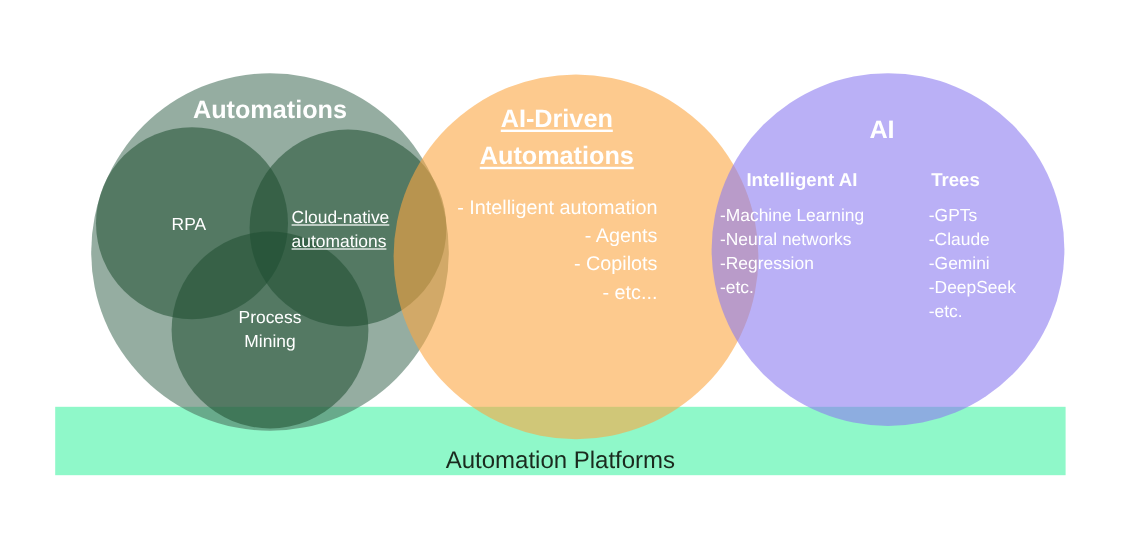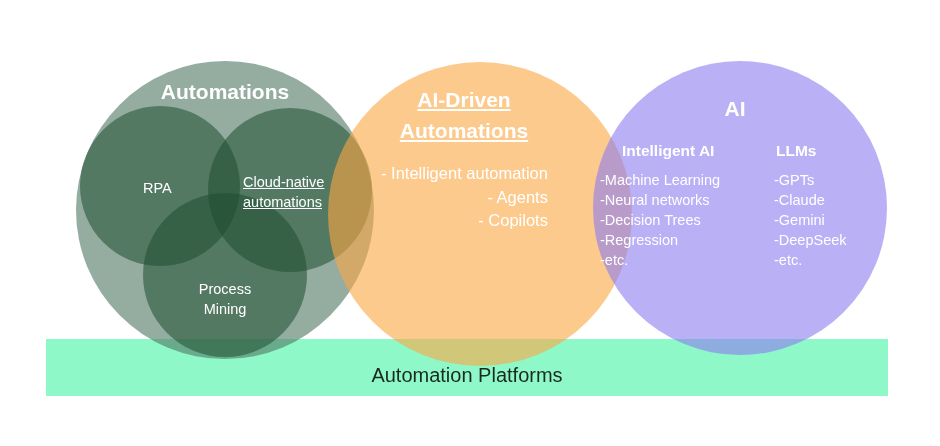--- a/index.html
+++ b/index.html
@@ -5,21 +5,21 @@
   html, body { margin:0; padding:0; background:#ffffff; }
   body { width:940px; height:446px; position:relative; overflow:hidden; font-family:"Liberation Sans", sans-serif; }
   svg { position:absolute; left:0; top:0; }
   .t { position:absolute; color:#ffffff; white-space:nowrap; }
   .title { font-weight:bold; font-size:21px; text-align:center; }
   .sub { font-size:14.5px; line-height:20px; }
   .h3 { font-weight:bold; font-size:15.5px; }
   .list { font-size:14.5px; line-height:20px; }
   .list div { white-space:nowrap; }
   .biglist { font-size:16.5px; line-height:23.5px;text-align:right; }
-  .platform { position:absolute; left:46px; top:339px; width:842px; height:57px; display:flex; align-items:center; justify-content:center; }
+  .platform { position:absolute; left:46px; top:339px; width:842px; height:57px; display:flex; align-items:flex-end; justify-content:center; }
   .platform span { font-size:20px; color:#1a2a1e; padding-top:16px; }
 </style>
 </head>
 <body>
 
 <svg width="940" height="446" viewBox="0 0 940 446">
   <rect x="46" y="339" width="842" height="57" fill="#8ff8c9"></rect>
   <circle cx="225" cy="210" r="149" fill="#4f7662" fill-opacity="0.6"></circle>
   <circle cx="160" cy="186" r="80" fill="#1f4f32" fill-opacity="0.55"></circle>
   <circle cx="290" cy="190" r="82" fill="#1f4f32" fill-opacity="0.55"></circle>
@@ -27,45 +27,45 @@
   <circle cx="480" cy="214" r="152" fill="#fba743" fill-opacity="0.6"></circle>
   <circle cx="740" cy="208" r="147" fill="#8c7cf0" fill-opacity="0.6"></circle>
 </svg>
 
 <div class="t title" style="left:150px; top:80px; width:150px;">Automations</div>
 <div class="t sub" style="left:143px; top:178px;">RPA</div>
 <div class="t sub" style="left:243px; top:172px;text-decoration:underline;">
   <div>Cloud-native</div>
   <div>automations</div>
 </div>
-<div class="t sub" style="left:190px; top:255px; width:70px; text-align:center;margin-top:24px;">
+<div class="t sub" style="left:190px; top:255px; width:70px; text-align:center;">
   <div>Process</div>
   <div>Mining</div>
 </div>
 
 <div class="t title" style="left:379px; top:84px; width:170px; line-height:31px;text-decoration:underline;">
   <div>AI-Driven</div>
   <div>Automations</div>
 </div>
 <div class="t biglist" style="left:381px; top:162px;">
   <div>- Intelligent automation</div>
   <div>- Agents</div>
   <div>- Copilots</div>
+  <div>- etc...</div>
 </div>
 
 <div class="t title" style="left:705px; top:97px; width:60px;">AI</div>
 <div class="t h3" style="left:622px; top:142px;">Intelligent AI</div>
 <div class="t list" style="left:600px; top:170px;">
   <div>-Machine Learning</div>
   <div>-Neural networks</div>
-  <div>-Decision Trees</div>
   <div>-Regression</div>
   <div>-etc.</div>
 </div>
-<div class="t h3" style="left:776px; top:142px;">LLMs</div>
+<div class="t h3" style="left:776px; top:142px;">Trees</div>
 <div class="t list" style="left:774px; top:170px;">
   <div>-GPTs</div>
   <div>-Claude</div>
   <div>-Gemini</div>
   <div>-DeepSeek</div>
   <div>-etc.</div>
 </div>
 
 <div class="platform">
   <span>Automation Platforms</span>

